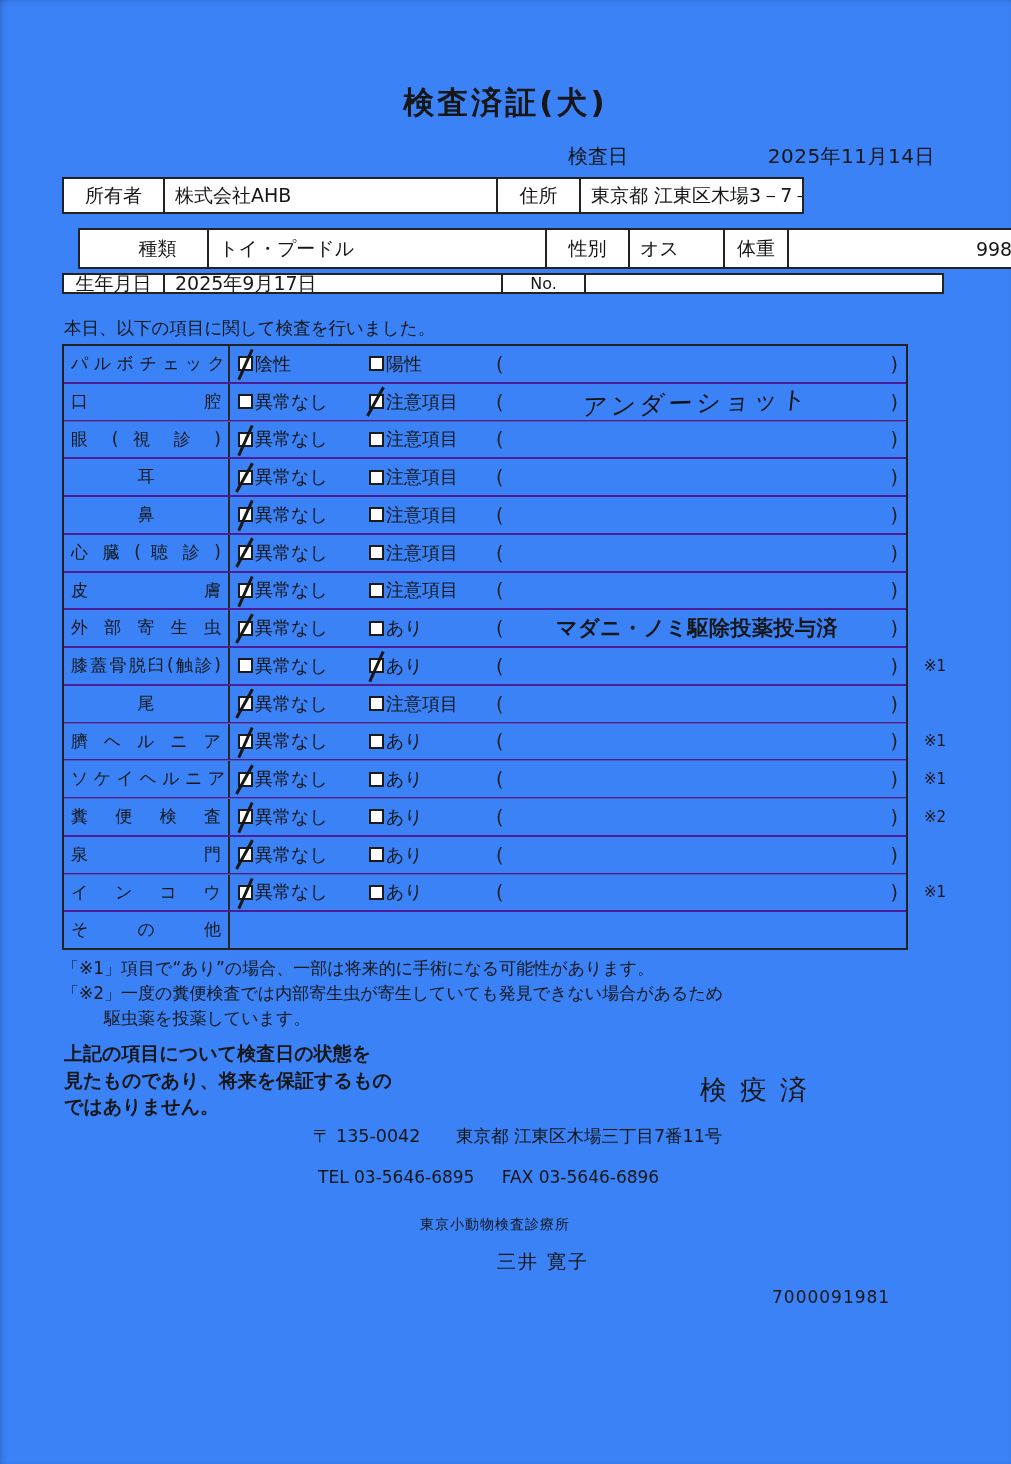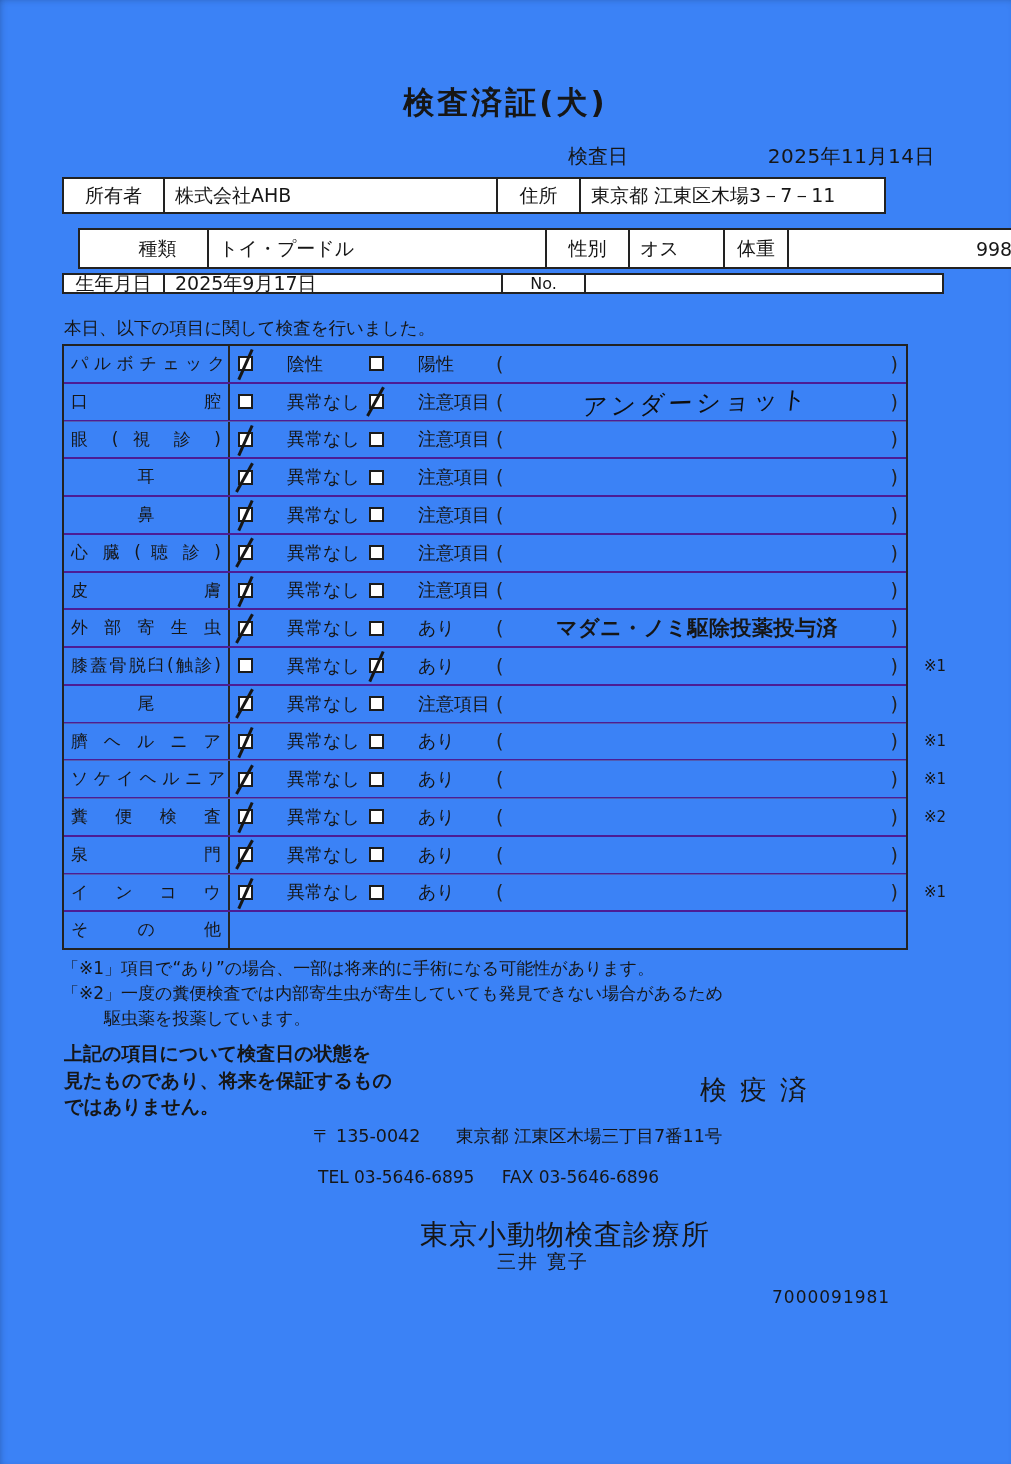--- a/index.html
+++ b/index.html
@@ -20,21 +20,21 @@
   .insp-date-line { position: absolute; left: 0; top: 143px; width: 100%; font-size: 20px; }
   .insp-date-label { position: absolute; left: 568px; top: 0; font-weight: 500; }
   .insp-date-value { position: absolute; right: 76px; top: 0; font-weight: 500; letter-spacing: 0.5px; }
 
   .tbl { position: absolute; display: flex; border: 2px solid #222; background:#fff; }
   .tbl .cell { display: flex; align-items: center; overflow: hidden; white-space: nowrap; }
   .tbl .cell.rule { border-right: 2px solid #222; }
   .tbl .lab { justify-content: center; font-weight: 500; }
   .tbl .val { padding-left: 10px; font-weight: 500; }
 
-  .tbl-owner { left: 62px; top: 177px; width: 824px; height: 37px; font-size: 19px; justify-content: space-between; }
+  .tbl-owner { left: 62px; top: 177px; width: 742px; height: 37px; font-size: 19px; justify-content: space-between; }
   .tbl-kind  { left: 78px; top: 228px; width: 977px; height: 41px; font-size: 19px; padding-left: 28px; }
   .tbl-birth { left: 62px; top: 273px; width: 882px; height: 21px; font-size: 19px; }
   .w-owner-lab { width: 101px; } .w-owner-val { width: 333px; }
   .w-addr-lab  { width: 83px; }  .w-addr-val  { flex: 1; }
   .weight-val { flex:1; justify-content: flex-end; padding-right: 14px; font-weight: 500; }
   .weight-unit { font-size: 17px; margin-left: 16px; position: relative; top: 2px; }
   .no-lab { font-size: 16px; }
 
   .intro { position: absolute; left: 64px; top: 316px; font-size: 17.5px; font-weight: 500; }
 
@@ -49,21 +49,21 @@
   .insp-row:nth-child(13), .insp-row:nth-child(15) { box-shadow: 0 -1px 0 rgba(90,170,210,.45); }
   .insp-label {
     width: 166px; border-right: 2px solid #262626;
     padding: 0 7px; font-size: 17px; font-weight: 500;
     display: block; line-height: 35px;
     text-align: justify; text-align-last: justify;
     white-space: nowrap; overflow: hidden;
   }
   .insp-label.single { text-align: center; text-align-last: center; }
   .insp-content { flex: 1; display: flex; align-items: center; }
-  .opt { width: 131px; display: flex; align-items: center; padding-left: 8px; font-size: 18px; font-weight: 500; gap: 32px; }
+  .opt { width: 131px; display: flex; align-items: center; padding-left: 8px; font-size: 18px; font-weight: 500; }
   .opt .optlabel { margin-left: 2px; white-space: nowrap; }
   .cb {
     position: relative; width: 15px; height: 15px; flex: 0 0 15px;
     border: 2px solid #1b1b1b; display: inline-block; background: #fff;
   }
   .cb.checked::after {
     content: ""; position: absolute; left: 3px; top: -11px;
     width: 2.6px; height: 33px; background: #161616;
     transform: rotate(29deg); transform-origin: center;
   }
@@ -81,21 +81,21 @@
   .footnotes { position: absolute; left: 62px; top: 956px; font-size: 17px; font-weight: 500; line-height: 25px; }
   .footnote-indent { padding-left: 42px; }
 
   .disclaimer { position: absolute; left: 64px; top: 1040px; font-size: 19px; font-weight: 600; line-height: 26.5px; }
   .stamp { position: absolute; left: 700px; top: 1072px; font-size: 27px; font-weight: 500; letter-spacing: 13px; }
 
   .addr-line { position: absolute; left: 313px; top: 1124px; font-size: 17.5px; font-weight: 500; }
   .addr-line .postal { margin-right: 30px; }
   .tel-line { position: absolute; left: 318px; top: 1167px; font-size: 17px; font-weight: 500; }
   .tel-line .tel { margin-right: 22px; }
-  .clinic-name { position: absolute; left: 420px; top: 1216px; font-size: 28px; font-weight: 500; letter-spacing: 1px; }
+  .clinic-name { position: absolute; left: 420px; top: 1216px; font-size: 14px; font-weight: 500; letter-spacing: 1px; }
   .vet-name { position: absolute; left: 497px; top: 1249px; font-size: 19px; font-weight: 500; letter-spacing: 2px; }
   .serial { position: absolute; left: 772px; top: 1287px; font-size: 17px; font-weight: 500; letter-spacing: 1px; }
 </style>
 </head>
 <body>
 
 <div class="page">
 
   <div class="doc-title">検査済証(犬)</div>
 

